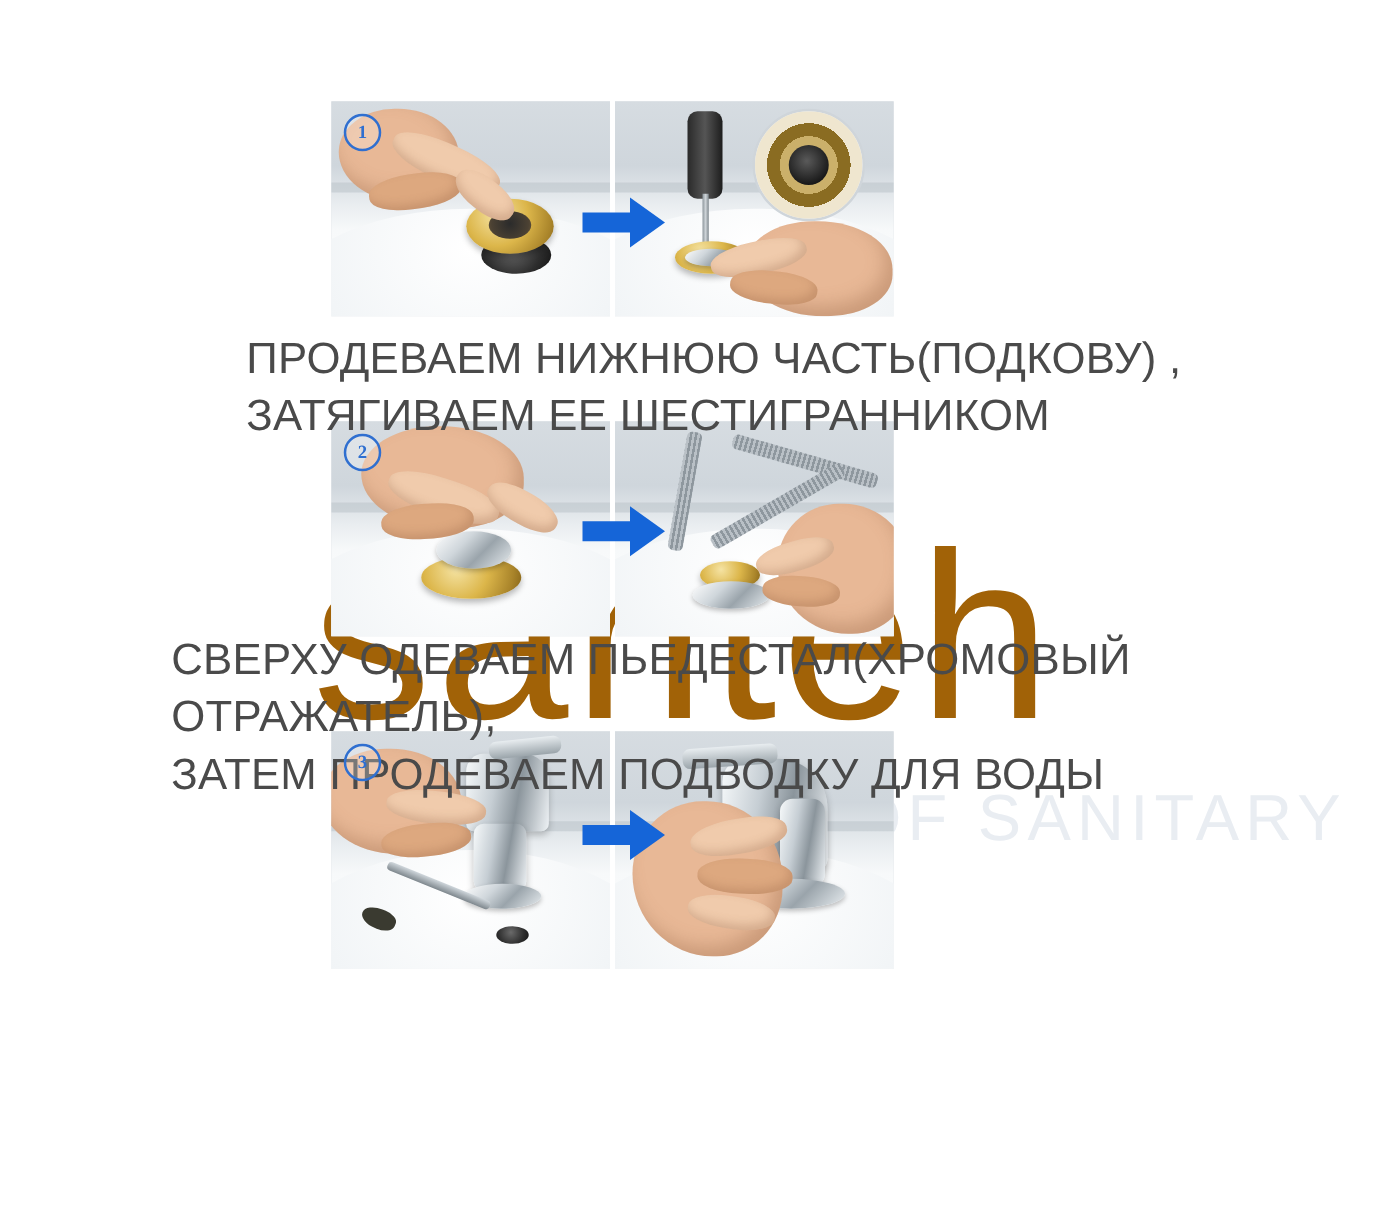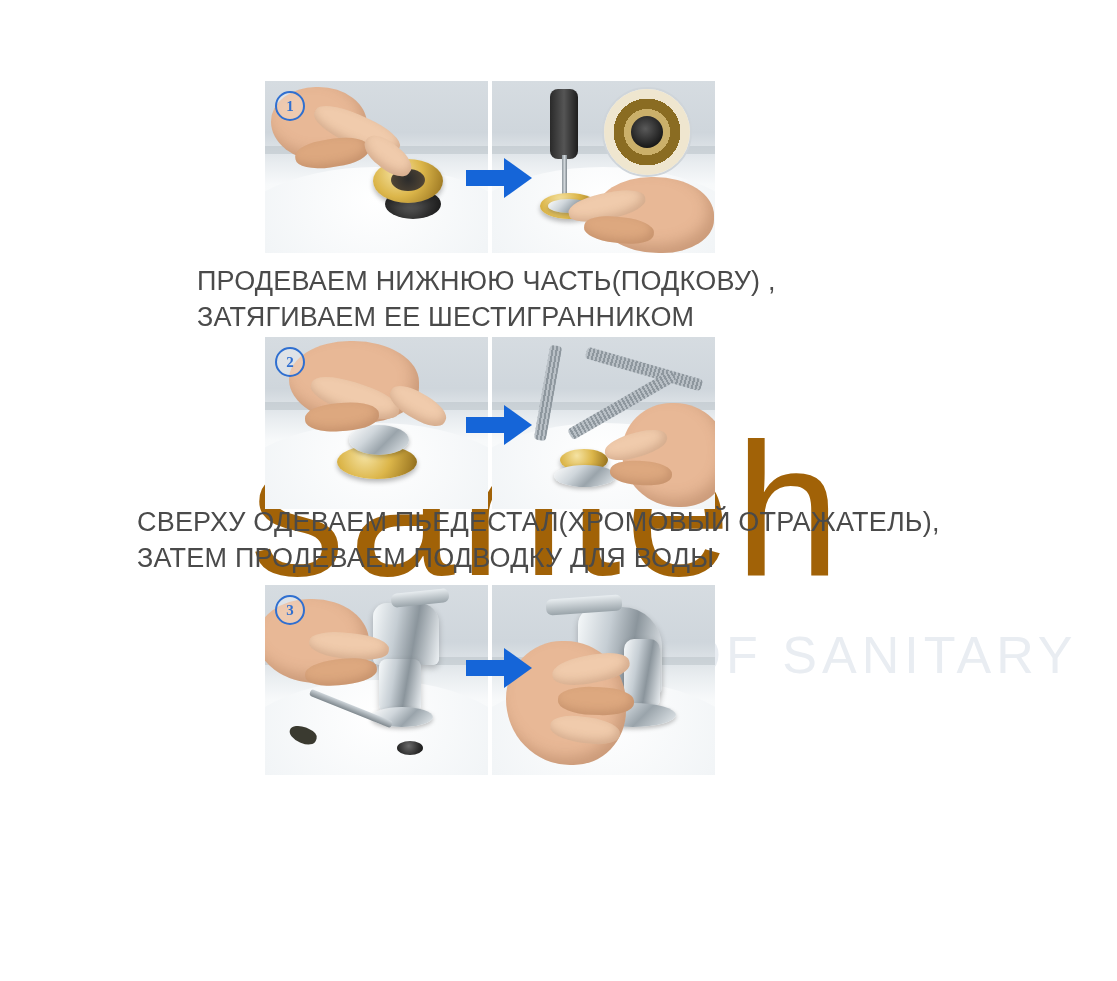--- a/index.html
+++ b/index.html
@@ -121,21 +121,21 @@
     justify-content: center;
     background: rgba(255,255,255,0.25);
     z-index: 6;
     font-family: "Liberation Serif", serif;
   }
 
   
   .caption {
     position: absolute;
     color: #4a4a4a;
-    font-size: 27px;
+    font-size: 35px;
     line-height: 1.32;
     letter-spacing: 0.2px;
     white-space: pre-line;
     z-index: 3;
   }
   .cap1 { left: 197px; top: 264px; }
   .cap2 { left: 137px; top: 505px; }
   .cap3 { left: 170px; top: 823px; }
 
   

